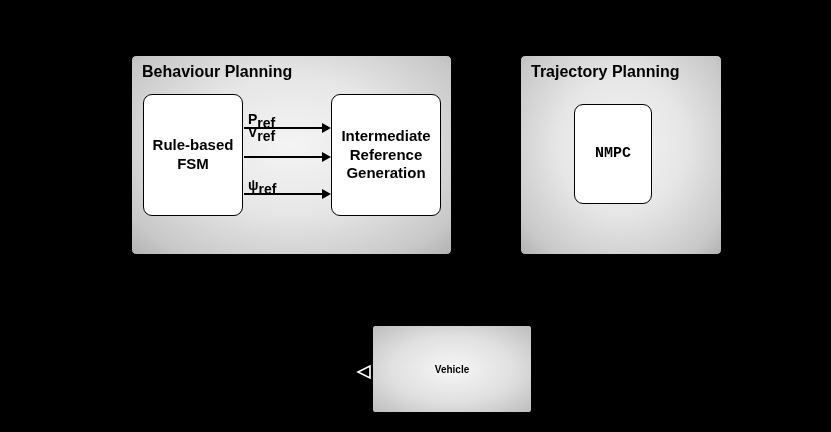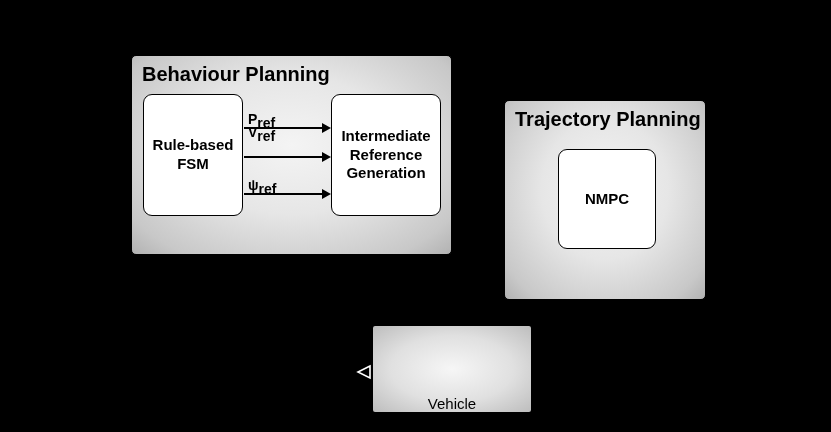--- a/index.html
+++ b/index.html
@@ -13,21 +13,21 @@
   }
   .panel {
     position: absolute;
     border: 1.5px solid #000;
     border-radius: 5px;
     background: radial-gradient(ellipse at 50% 45%, #f4f4f4 0%, #e6e6e6 45%, #c8c8c8 85%, #b2b2b2 100%);
   }
   .panel-title {
     position: absolute;
     top: 7px; left: 10px;
-    font-size: 20px;
+    font-size: 16px;
     font-weight: bold;
     white-space: nowrap;
   }
   .node {
     position: absolute;
     background: #ffffff;
     border: 1.5px solid #000;
     border-radius: 9px;
     display: flex; align-items: center; justify-content: center;
     text-align: center;
@@ -43,22 +43,22 @@
     border-top: 5px solid transparent;
     border-bottom: 5px solid transparent;
   }
   .sig { position: absolute; font-weight: bold; font-size: 14px; white-space: nowrap; }
   .sig sub { font-size: 14px; }
   .vehicle-box {
     position: absolute;
     border: 1.5px solid #000;
     border-radius: 3px;
     background: radial-gradient(ellipse at 50% 50%, #f6f6f6 0%, #e0e0e0 55%, #bdbdbd 100%);
-    display: flex; align-items: flex-end; justify-content: center;
-    font-weight: normal; font-size: 15px;
+    display: flex; align-items: center; justify-content: center;
+    font-weight: bold; font-size: 10px;
   }
   .fb-head { position: absolute; line-height: 0; }
 </style>
 </head>
 <body>
 
 <div class="panel" style="left:131px; top:55px; width:321px; height:200px;">
   <div class="panel-title">Behaviour Planning</div>
 
   <div class="node" style="left:199px; top:38px; width:110px; height:122px;">
@@ -81,24 +81,24 @@
     <span>V</span><sub>ref</sub>
   </div>
 
   <div class="line" style="left:112px; top:137px; width:78px;"></div>
   <div class="head" style="left:190px; top:133px;"></div>
   <div class="sig" style="left:116px; top:121px;text-align:center;">
     <span>ψ</span><sub>ref</sub>
   </div>
 </div>
 
-<div class="panel" style="left:504px; top:55px; width:202px; height:200px;margin-top:45px;">
+<div class="panel" style="left:520px; top:55px; width:202px; height:200px;">
   <div class="panel-title">Trajectory Planning</div>
 
-  <div class="node" style="left:53px; top:48px; width:98px; height:100px;">
+  <div class="node" style="left:53px; top:48px; width:78px; height:100px;font-family:Liberation Mono, monospace;">
     <span>NMPC</span>
   </div>
 </div>
 
 <div class="vehicle-box" style="left:372px; top:325px; width:160px; height:88px;">
   <span>Vehicle</span>
 </div>
 
 <div class="fb-head" style="left:356px; top:364px;">
   <svg width="16" height="16" viewBox="0 0 16 16">

